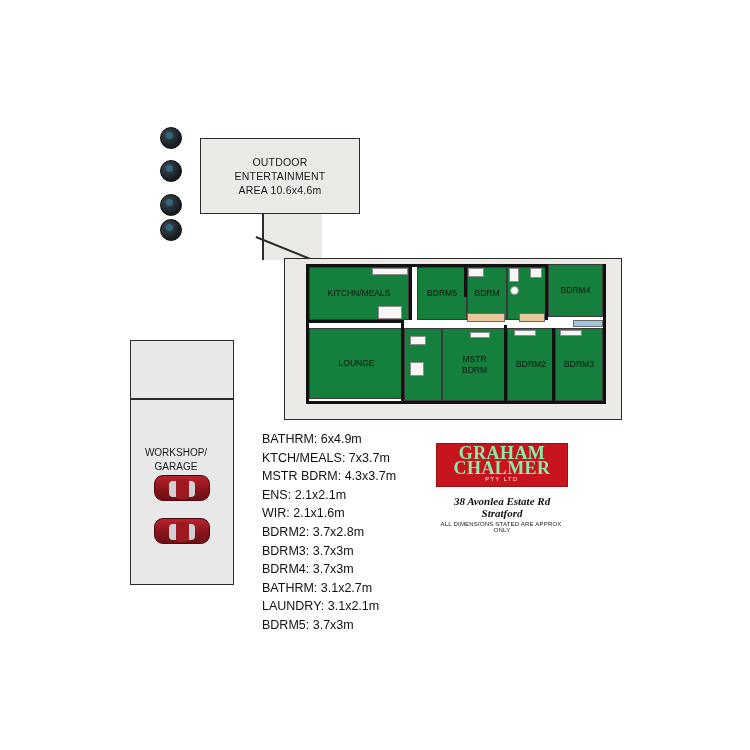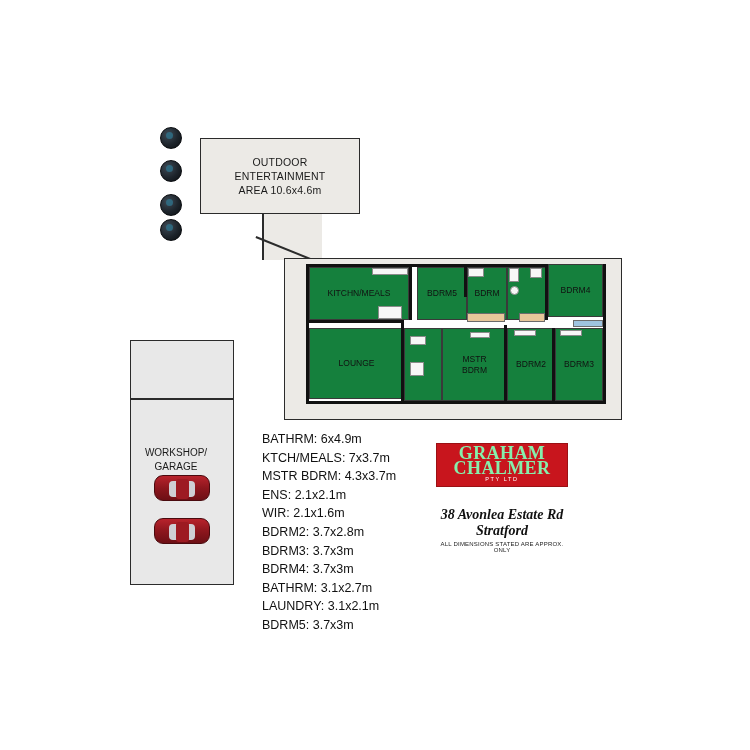--- a/index.html
+++ b/index.html
@@ -237,25 +237,25 @@
   }
   .logo-bar .l2 {
     display: block;
     color: #ffffff;
     font-size: 5.5px;
     letter-spacing: 1.6px;
     line-height: 7px;
   }
   .logo-addr {
     display: block;
-    margin-top: 20px;
+    margin-top: 8px;
     font-family: "Liberation Serif", serif;
     font-weight: bold;
     font-style: italic;
-    font-size: 14px;
+    font-size: 11px;
     color: #111;
   }
   .logo-note {
     display: block;
     margin-top: 2px;
     font-size: 6px;
     color: #222;
     letter-spacing: .2px;
   }
 </style>

